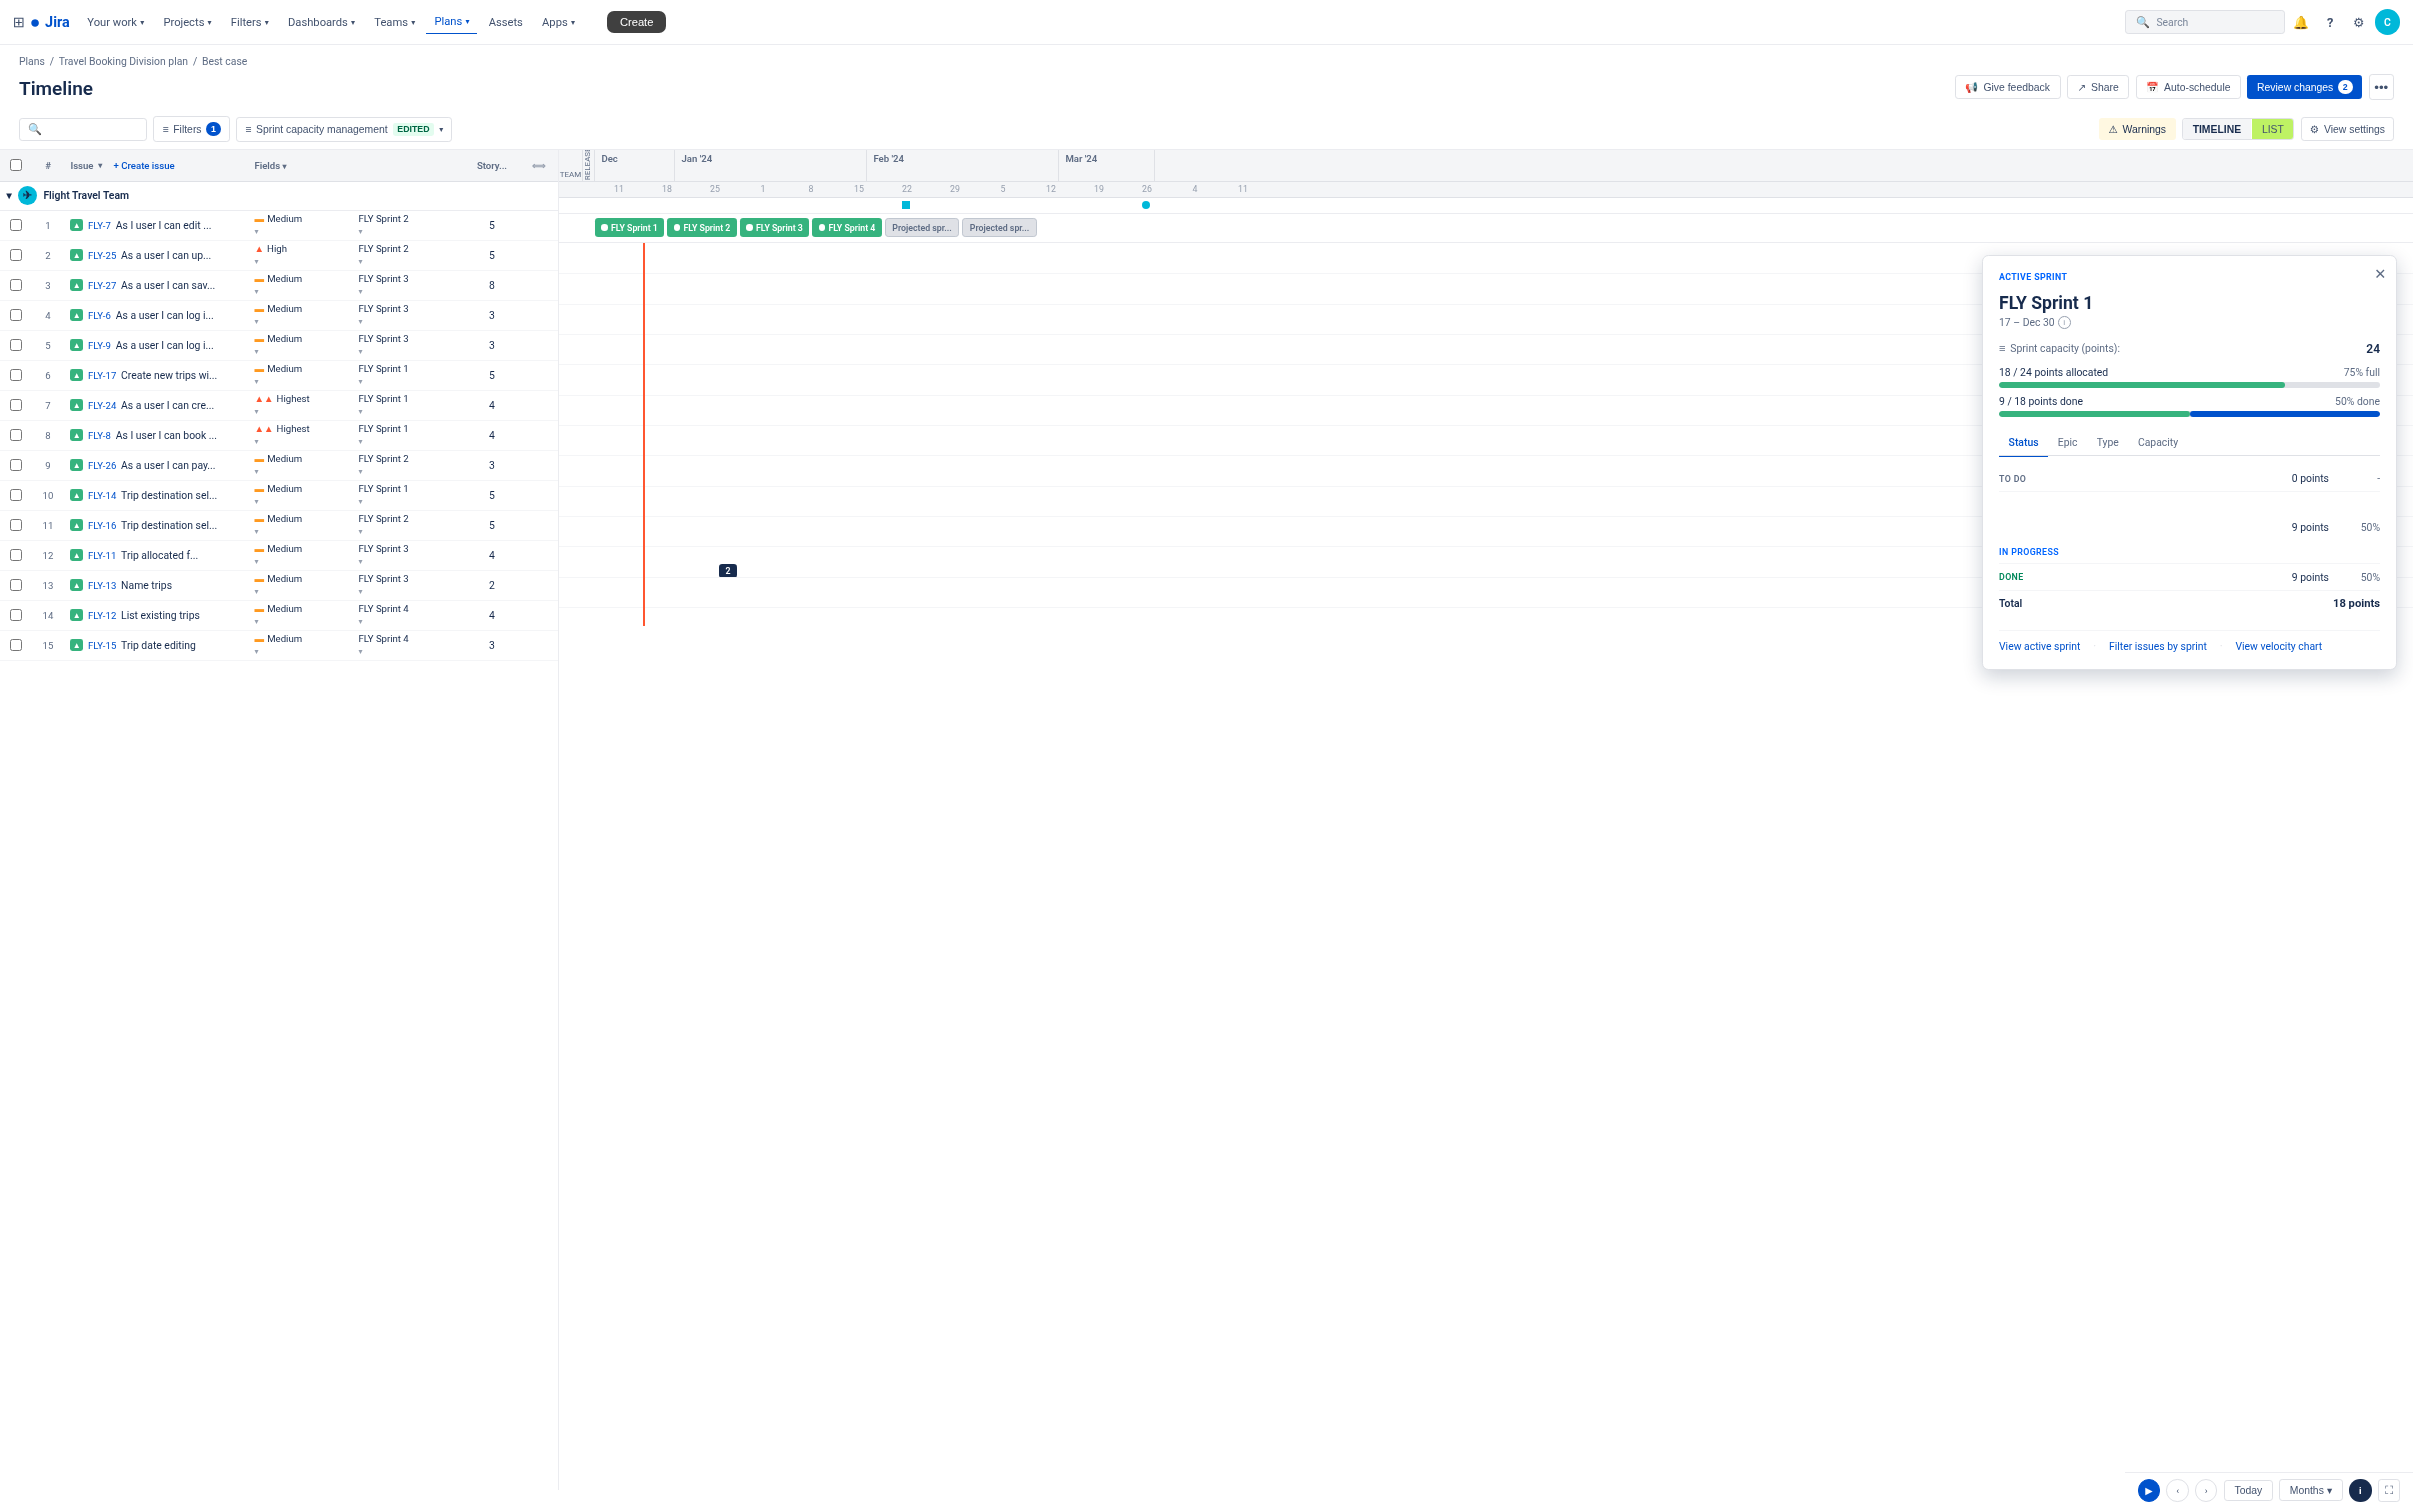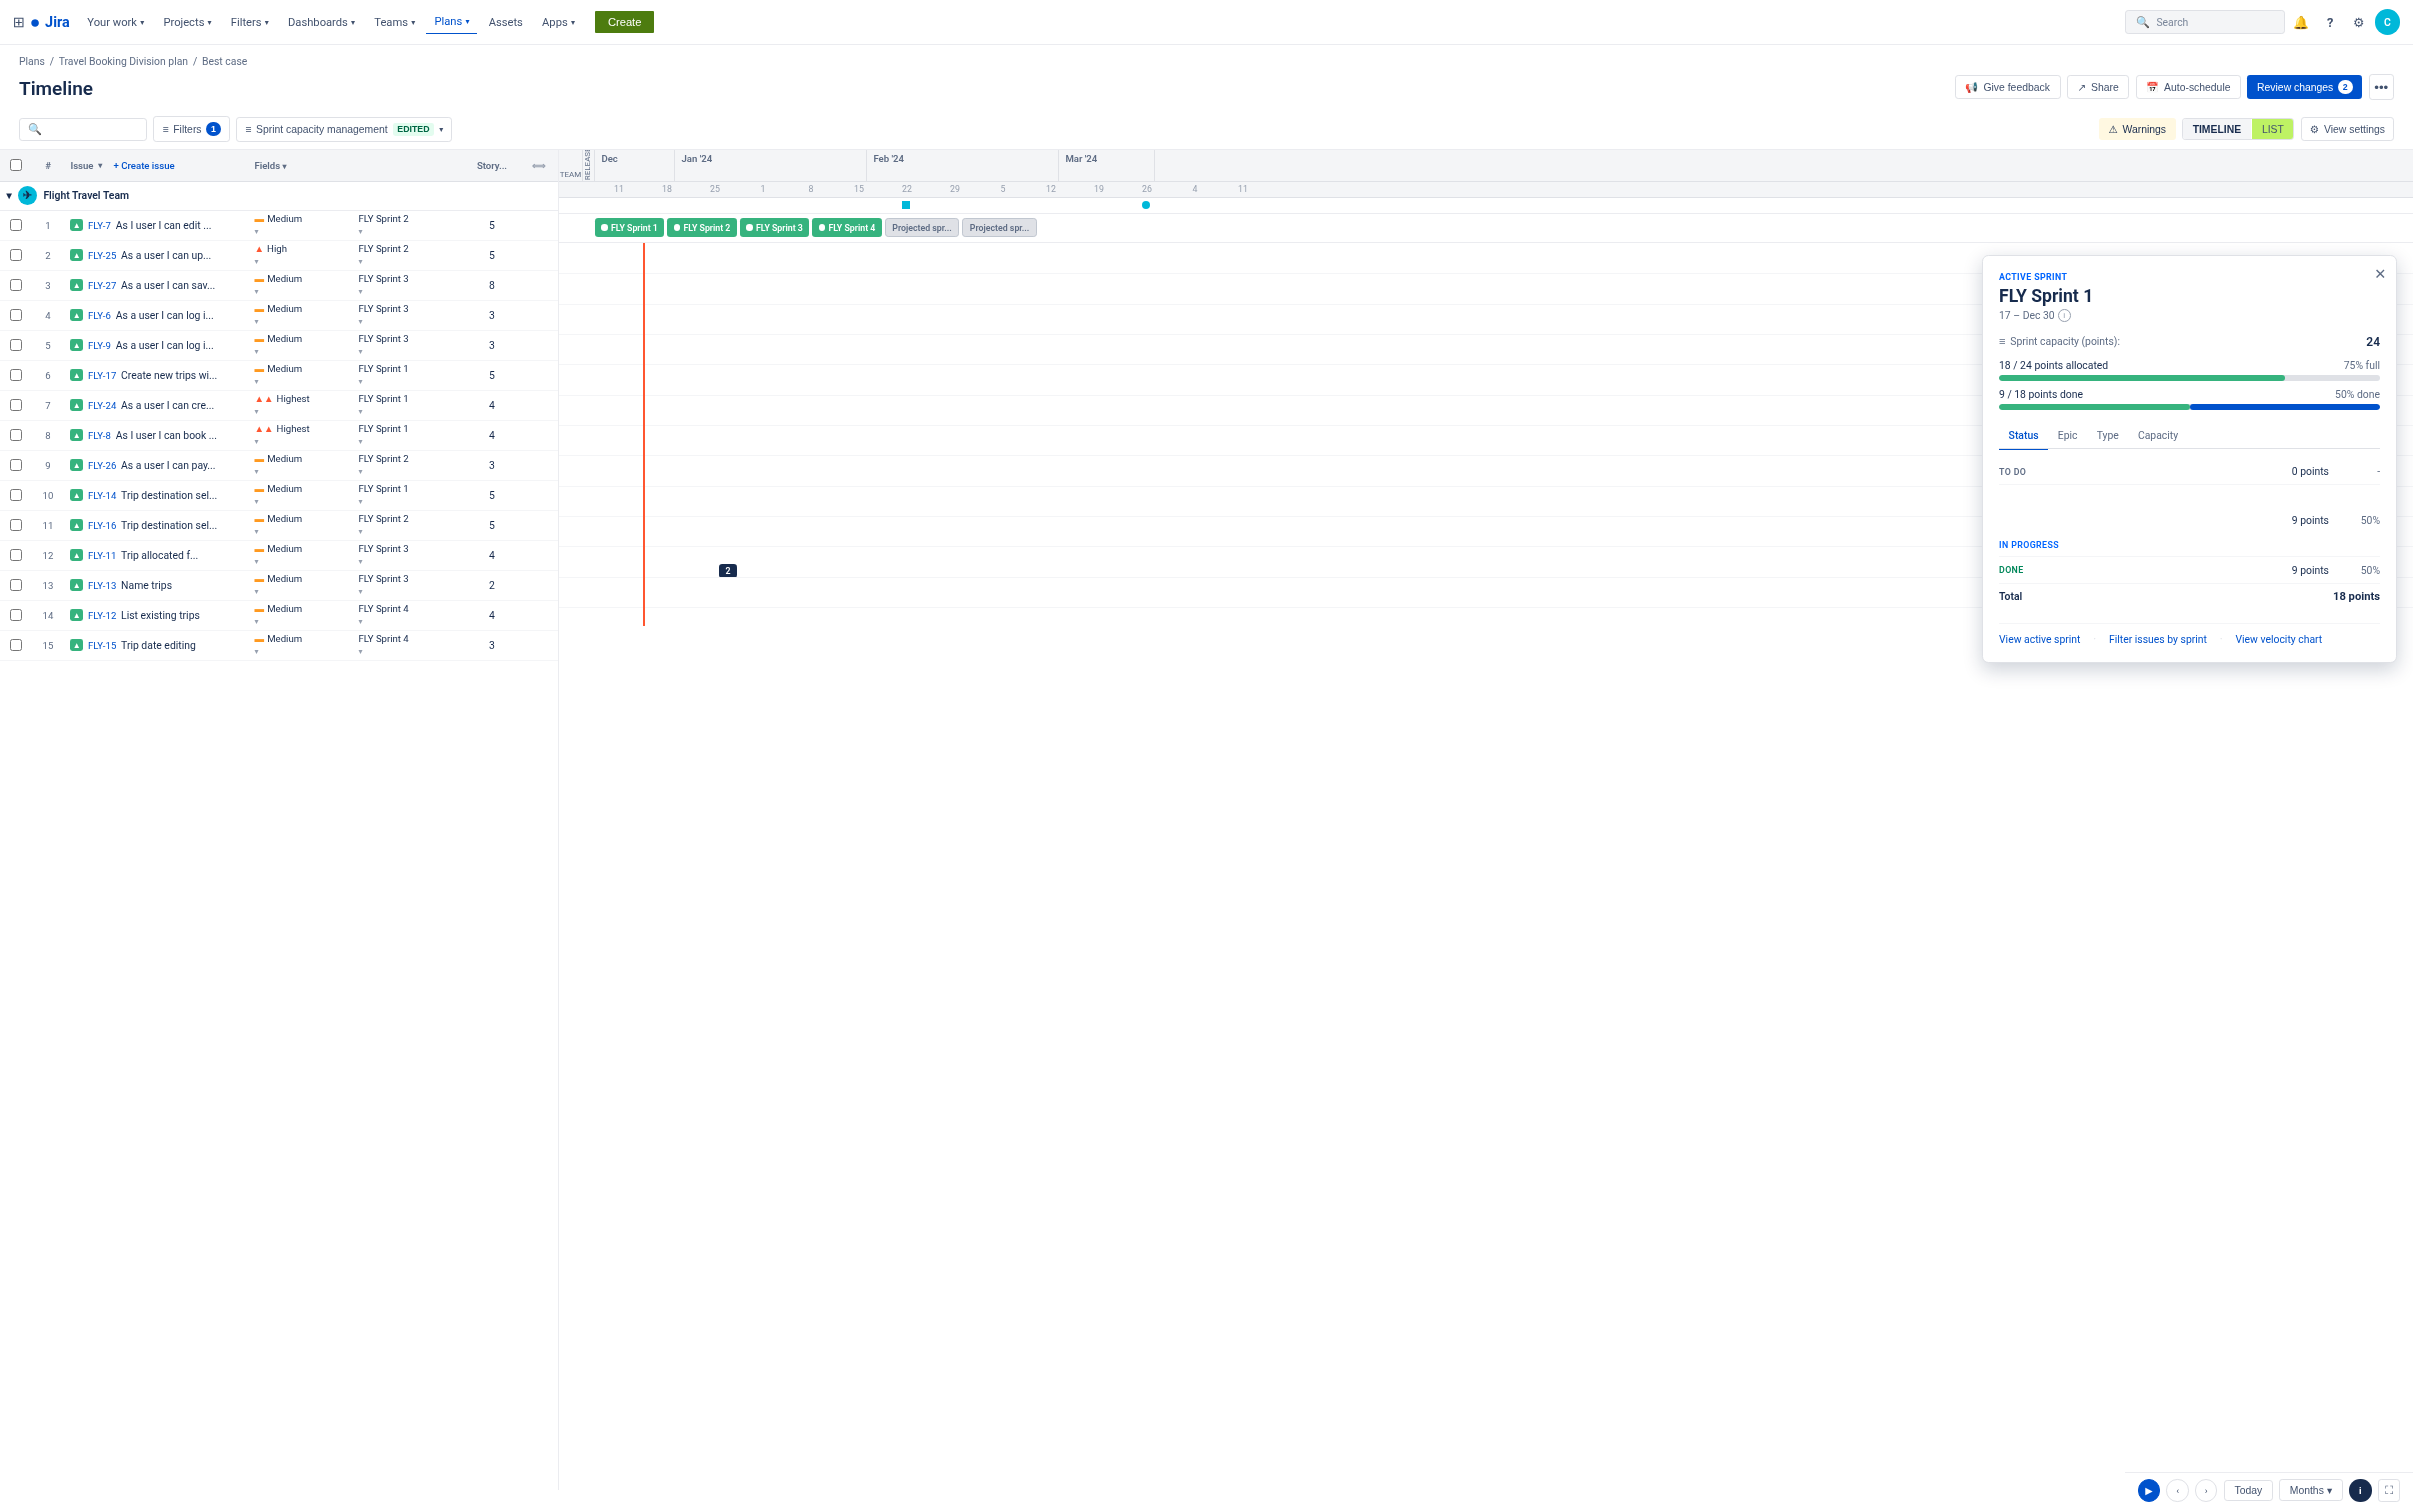--- a/index.html
+++ b/index.html
@@ -4,21 +4,21 @@
   <style>
     * { box-sizing: border-box; margin: 0; padding: 0; }
     body { font-family: -apple-system, BlinkMacSystemFont, 'Segoe UI', Roboto, sans-serif; font-size: 11.2px; background: #fff; color: #172b4d; overflow: hidden; }
 
     
     .top-nav { display: flex; align-items: center; height: 45px; background: #fff; border-bottom: 0.8px solid #ebecf0; padding: 0 12.8px; gap: 3.2px; }
     .nav-logo { display: flex; align-items: center; gap: 4.8px; margin-right: 6.4px; }
     .nav-item { padding: 4.8px 8px; border-radius: 3.2px; cursor: pointer; color: #42526e; font-size: 11.2px; display: flex; align-items: center; gap: 3.2px; white-space: nowrap; }
     .nav-item.active { color: #0052cc; border-bottom: 1.6px solid #0052cc; border-radius: 0; }
     .nav-chevron { font-size: 8px; }
-    .nav-create-btn { background: #4d7c0f; color: #fff; border: none; border-radius: 1px; padding: 4.8px 12.8px; font-size: 11.2px; font-weight: 500; cursor: pointer; margin-left: 9px; }
+    .nav-create-btn { background: #404040; color: #fff; border: none; border-radius: 7px; padding: 4.8px 12.8px; font-size: 11.2px; font-weight: 500; cursor: pointer; margin-left: 21px; }
     .nav-spacer { flex: 1; }
     .nav-search { display: flex; align-items: center; background: #f4f5f7; border: 0.8px solid #dfe1e6; border-radius: 3.2px; padding: 4.8px 9.6px; width: 160px; gap: 6.4px; cursor: pointer; }
     .nav-icon-btn { width: 25.5px; height: 25.5px; border-radius: 50%; display: flex; align-items: center; justify-content: center; cursor: pointer; color: #42526e; font-size: 12.8px; }
     .nav-avatar { width: 25.5px; height: 25.5px; border-radius: 50%; background: #00b8d9; display: flex; align-items: center; justify-content: center; color: #fff; font-size: 10.4px; font-weight: 600; cursor: pointer; }
 
     
     .breadcrumb-area { padding: 9.6px 19px 0; }
     .breadcrumb { display: flex; align-items: center; gap: 4.8px; font-size: 10.4px; color: #5e6c84; }
     .breadcrumb a { color: #5e6c84; text-decoration: none; }
     .page-title { font-size: 19px; font-weight: 600; color: #172b4d; margin-top: 3.2px; }
@@ -74,21 +74,21 @@
     .checkbox { width: 12.8px; height: 12.8px; border: 0.8px solid #dfe1e6; border-radius: 2.4px; }
 
     
     .gantt-section { flex: 1; overflow-x: auto; overflow-y: auto; position: relative; }
     .gantt-header { display: flex; background: #f4f5f7; border-bottom: 0.8px solid #dfe1e6; height: 32px; position: sticky; top: 0; z-index: 10; }
     .gantt-month { border-right: 0.8px solid #dfe1e6; padding: 3.2px 6.4px; font-size: 9.6px; font-weight: 600; color: #5e6c84; display: flex; align-items: flex-start; min-width: 64px; }
 
     
     .sprint-popup { position: absolute; top: 255px; right: 16px; width: 415px; background: #fff; border: 0.8px solid #dfe1e6; border-radius: 6.4px; box-shadow: 0 6.4px 19px rgba(9,30,66,0.2); z-index: 100; padding: 16px; }
     .popup-close { position: absolute; top: 9.6px; right: 9.6px; background: none; border: none; cursor: pointer; color: #5e6c84; font-size: 14.4px; }
-    .popup-active-label { color: #0065ff; font-size: 8.8px; font-weight: 700; text-transform: uppercase; letter-spacing: 0.4px; margin-bottom: 4px; }
+    .popup-active-label { color: #0065ff; font-size: 8.8px; font-weight: 700; text-transform: uppercase; letter-spacing: 0.4px; margin-bottom: 11px; }
     .popup-sprint-name { font-size: 17.6px; font-weight: 700; color: #172b4d; margin-bottom: 3.2px; }
     .popup-date-range { font-size: 10.4px; color: #5e6c84; display: flex; align-items: center; gap: 3.2px; margin-bottom: 12.8px; }
     .popup-capacity-header { display: flex; align-items: center; justify-content: space-between; margin-bottom: 9.6px; }
     .popup-capacity-label { font-size: 10.4px; color: #5e6c84; display: flex; align-items: center; gap: 4.8px; }
     .popup-capacity-value { font-size: 12px; font-weight: 600; color: #172b4d; }
 
     .progress-bar-container { margin-bottom: 6.4px; }
     .progress-bar-info { display: flex; justify-content: space-between; align-items: center; margin-bottom: 3.2px; font-size: 10.4px; color: #172b4d; }
     .progress-percent { font-size: 10.4px; color: #5e6c84; }
     .progress-bar-track { height: 6.4px; background: #dfe1e6; border-radius: 3.2px; overflow: hidden; }

